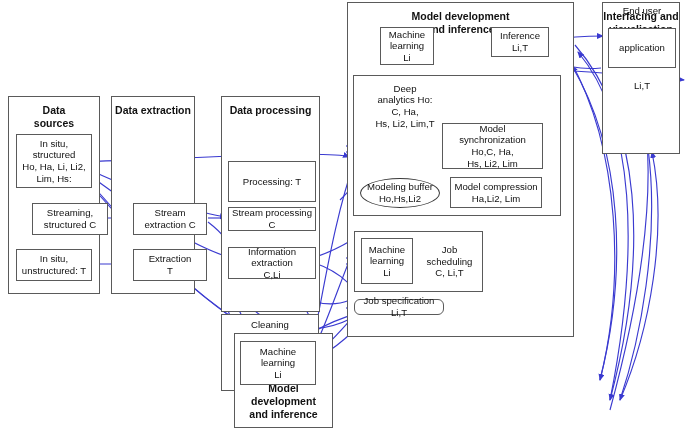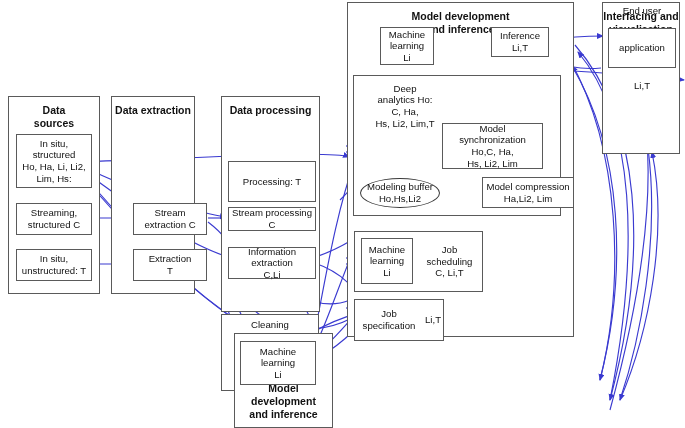--- a/index.html
+++ b/index.html
@@ -127,21 +127,21 @@
       <span>Data</span><br>
       <span>sources</span>
     </div>
   </div>
   <div class="node box" style="left:16px;top:134px;width:76px;height:54px;flex-direction:column;">
     <span class="lbl">In situ,</span>
     <span class="lbl">structured</span>
     <span class="lbl">Ho, Ha, Li, Li2,</span>
     <span class="lbl">Lim, Hs:</span>
   </div>
-  <div class="node box" style="left:16px;top:203px;width:76px;height:32px;flex-direction:column;">
+  <div class="node box" style="left:32px;top:203px;width:76px;height:32px;flex-direction:column;">
     <span class="lbl">Streaming,</span>
     <span class="lbl">structured C</span>
   </div>
   <div class="node box" style="left:16px;top:249px;width:76px;height:32px;flex-direction:column;">
     <span class="lbl">In situ,</span>
     <span class="lbl">unstructured: T</span>
   </div>
 
   <div class="node panel" style="left:111px;top:96px;width:84px;height:198px;">
     <div class="panel-title top">Data extraction</div>
@@ -212,35 +212,35 @@
   </div>
   <div class="node box" style="left:442px;top:123px;width:101px;height:46px;flex-direction:column;align-items:center;">
     <span class="lbl">Model synchronization</span>
     <span class="lbl">Ho,C, Ha,</span>
     <span class="lbl">Hs, Li2, Lim</span>
   </div>
   <div class="node ellipse" style="left:360px;top:178px;width:80px;height:30px;flex-direction:column;">
     <span class="lbl">Modeling buffer</span>
     <span class="lbl">Ho,Hs,Li2</span>
   </div>
-  <div class="node box" style="left:450px;top:177px;width:92px;height:31px;flex-direction:column;margin-left:32px;">
+  <div class="node box" style="left:450px;top:177px;width:92px;height:31px;flex-direction:column;">
     <span class="lbl">Model compression</span>
     <span class="lbl">Ha,Li2, Lim</span>
   </div>
 
   <div class="node box" style="left:354px;top:231px;width:129px;height:61px;flex-direction:column;justify-content:center;padding-left:62px;">
     <span class="lbl">Job scheduling</span>
     <span class="lbl">C, Li,T</span>
   </div>
   <div class="node box" style="left:361px;top:238px;width:52px;height:46px;flex-direction:column;">
     <span class="lbl">Machine</span>
     <span class="lbl">learning</span>
     <span class="lbl">Li</span>
   </div>
-  <div class="node box" style="left:354px;top:299px;width:90px;height:42px;">
+  <div class="node box" style="left:354px;top:299px;width:90px;height:16px;flex-direction:column;border-radius:6px;">
     <span class="lbl">Job specification</span>
     <span class="lbl">Li,T</span>
   </div>
 
   <div class="node panel" style="left:602px;top:2px;width:78px;height:152px;">
     <div class="panel-title top">
       <span>Interfacing and</span><br>
       <span>visualisation</span>
     </div>
   </div>

